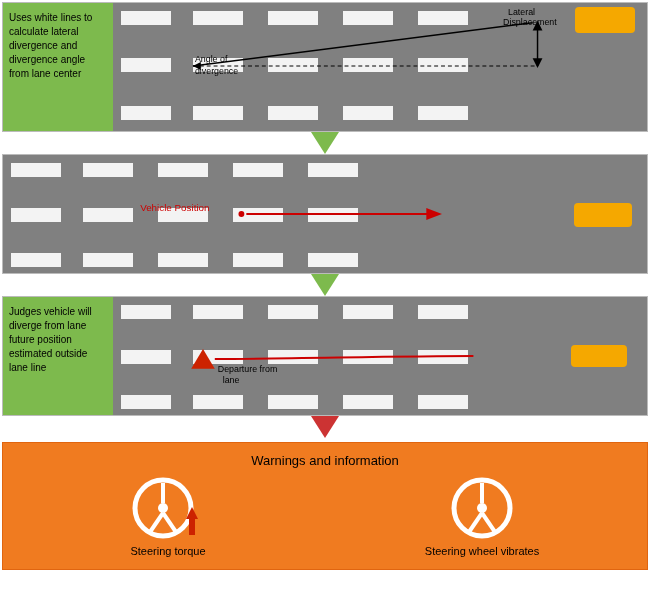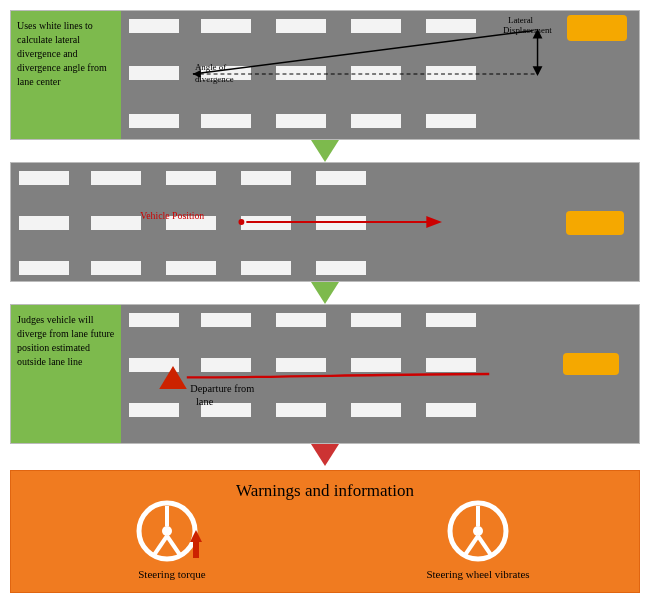--- a/index.html
+++ b/index.html
@@ -11,38 +11,37 @@
       font-size: 11px;
       overflow: hidden;
     }
 
     .diagram-container {
       width: 650px;
       height: 614px;
       display: flex;
       flex-direction: column;
       background: #fff;
-      padding: 10px;
+      padding: 2px;
       gap: 0;
-      font-family: Liberation Serif, serif;
     }
 
     
     .lane-section {
       display: flex;
       flex-direction: row;
       width: 100%;
       border: 1px solid #bbb;
       background: #fff;
       position: relative;
     }
 
     .lane-section-1 { height: 130px; }
     .lane-section-2 { height: 120px; }
-    .lane-section-3 { height: 140px; justify-content: center; }
+    .lane-section-3 { height: 120px; justify-content: center; }
 
     .side-label {
       width: 110px;
       min-width: 110px;
       background: #7dba4d;
       color: #000;
       font-size: 10px;
       padding: 8px 6px;
       display: flex;
       align-items: flex-start;
@@ -91,22 +90,23 @@
     
     .warnings-section {
       background: #f07b20;
       border: 1px solid #e06510;
       padding: 10px 8px;
       margin-top: 4px;
     }
 
     .warnings-title {
       text-align: center;
-      font-size: 17px;
+      font-size: 13px;
       font-weight: normal;
+      margin-bottom: 10px;
       color: #000;
     }
 
     .warnings-icons {
       display: flex;
       justify-content: space-around;
       align-items: flex-start;
     }
 
     .warning-item {

